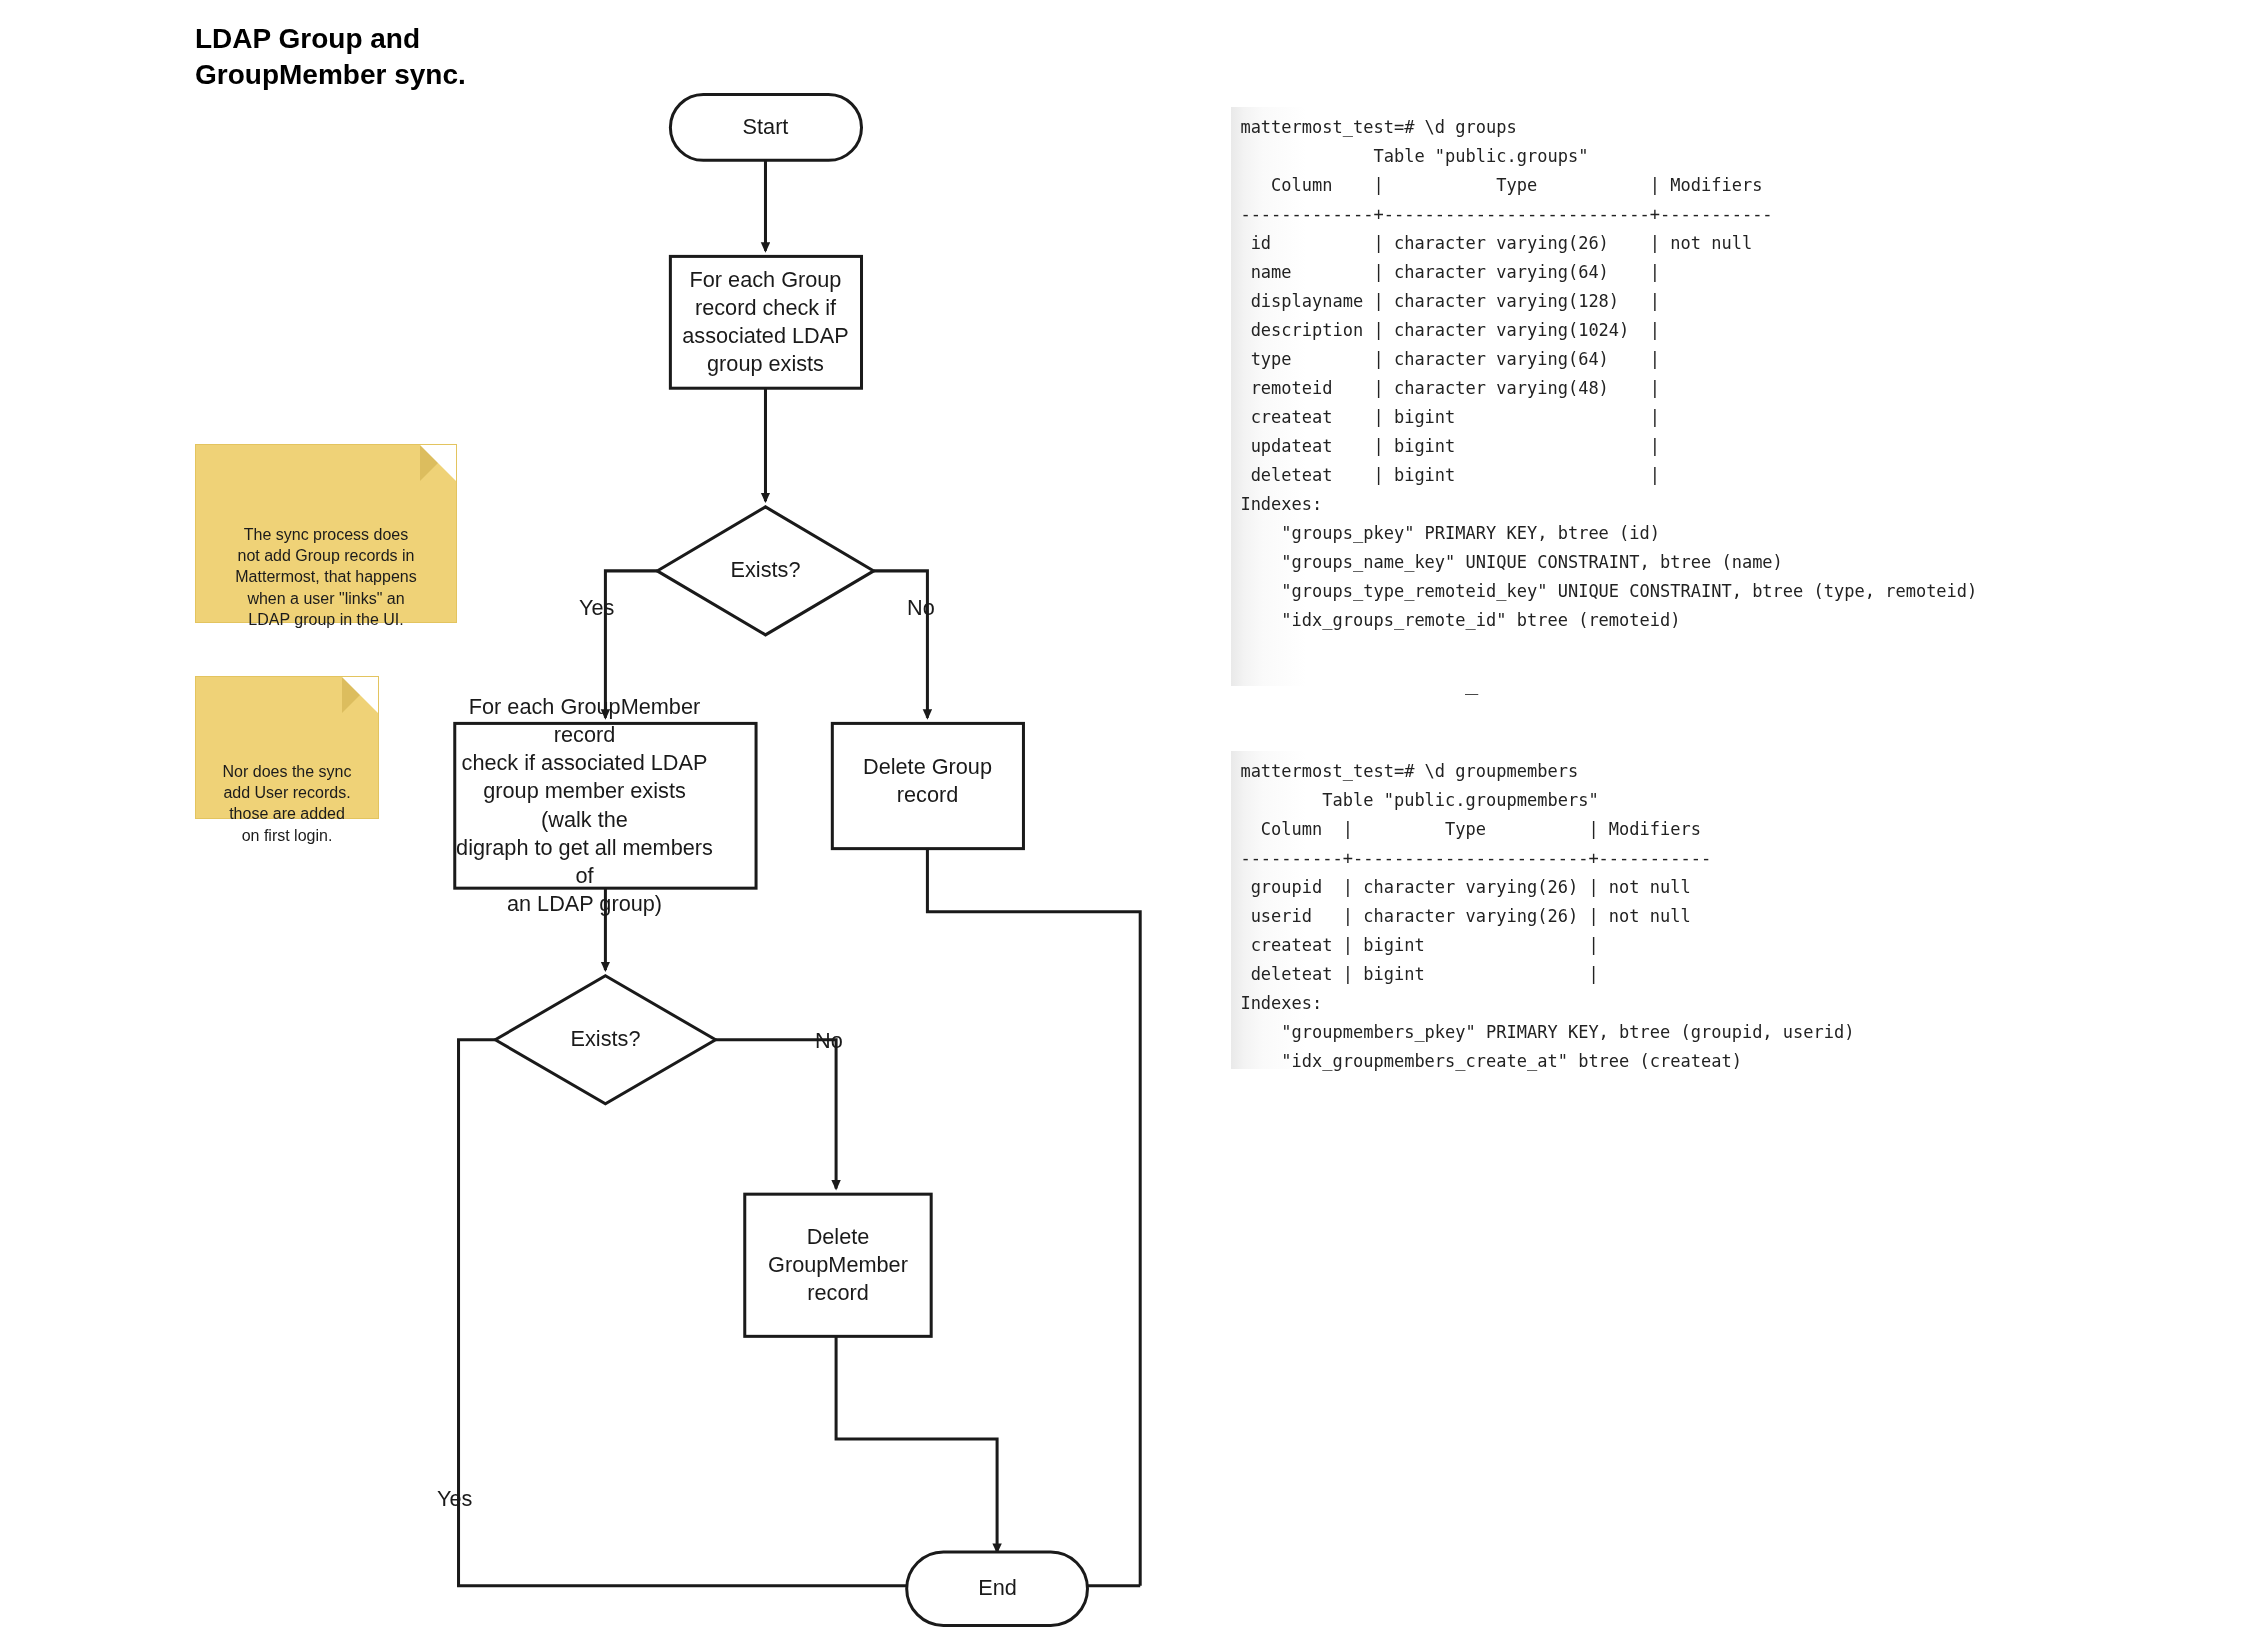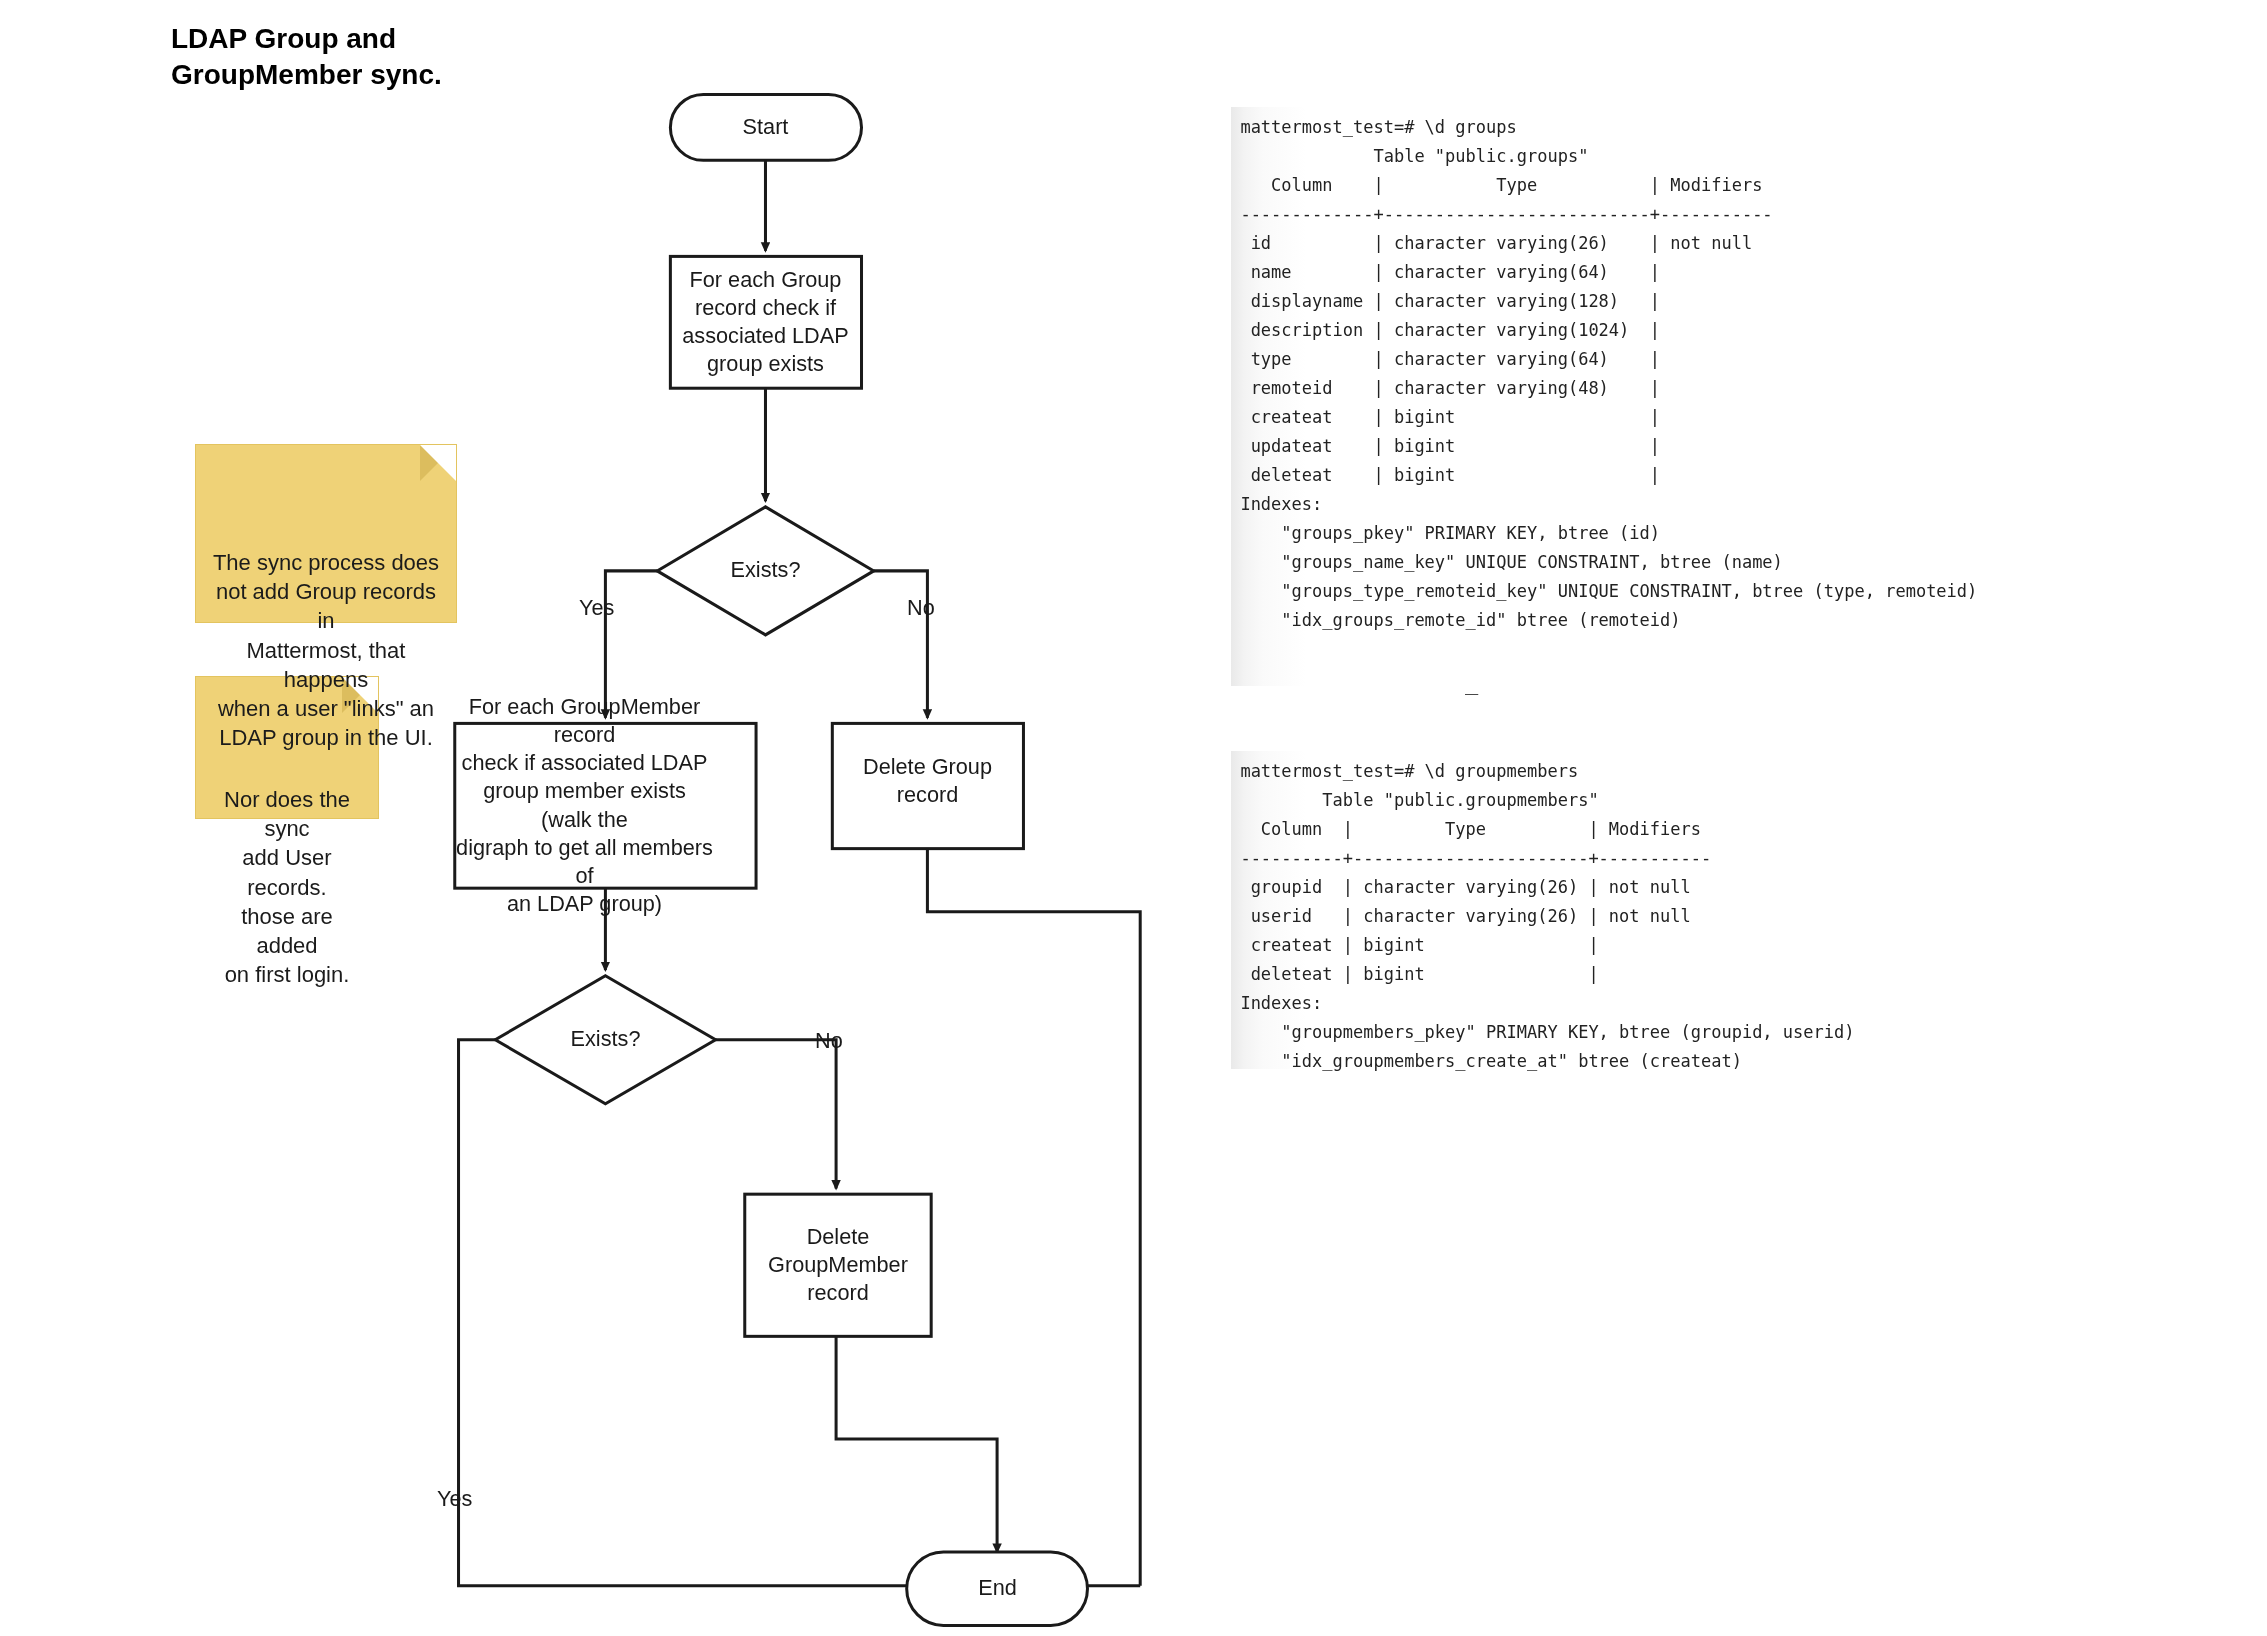--- a/index.html
+++ b/index.html
@@ -11,21 +11,21 @@
     width: 2267px;
     height: 1637px;
     position: relative;
     overflow: hidden;
     font-family: "Liberation Sans", sans-serif;
     color: #000000;
   }
 
   #page-title {
     position: absolute;
-    left: 171px;
+    left: 195px;
     top: 21px;
     width: 311px;
     font-size: 28px;
     font-weight: bold;
     line-height: 1.28;
     color: #000000;
     white-space: pre-line;
   }
 
   
@@ -56,21 +56,21 @@
     color: #1a1a1a;
     white-space: nowrap;
   }
 
   
   .sticky {
     position: absolute;
     background: #EFD277;
     box-sizing: border-box;
     padding: 15px 13px 13px 13px;
-    font-size: 22px;
+    font-size: 16px;
     line-height: 1.33;
     text-align: center;
     color: #1b1b1b;
     white-space: pre-line;
     border: 0.9px solid #e3c45f;
   }
   .sticky .fold-shade {
     position: absolute;
     top: 0;
     right: 0;

